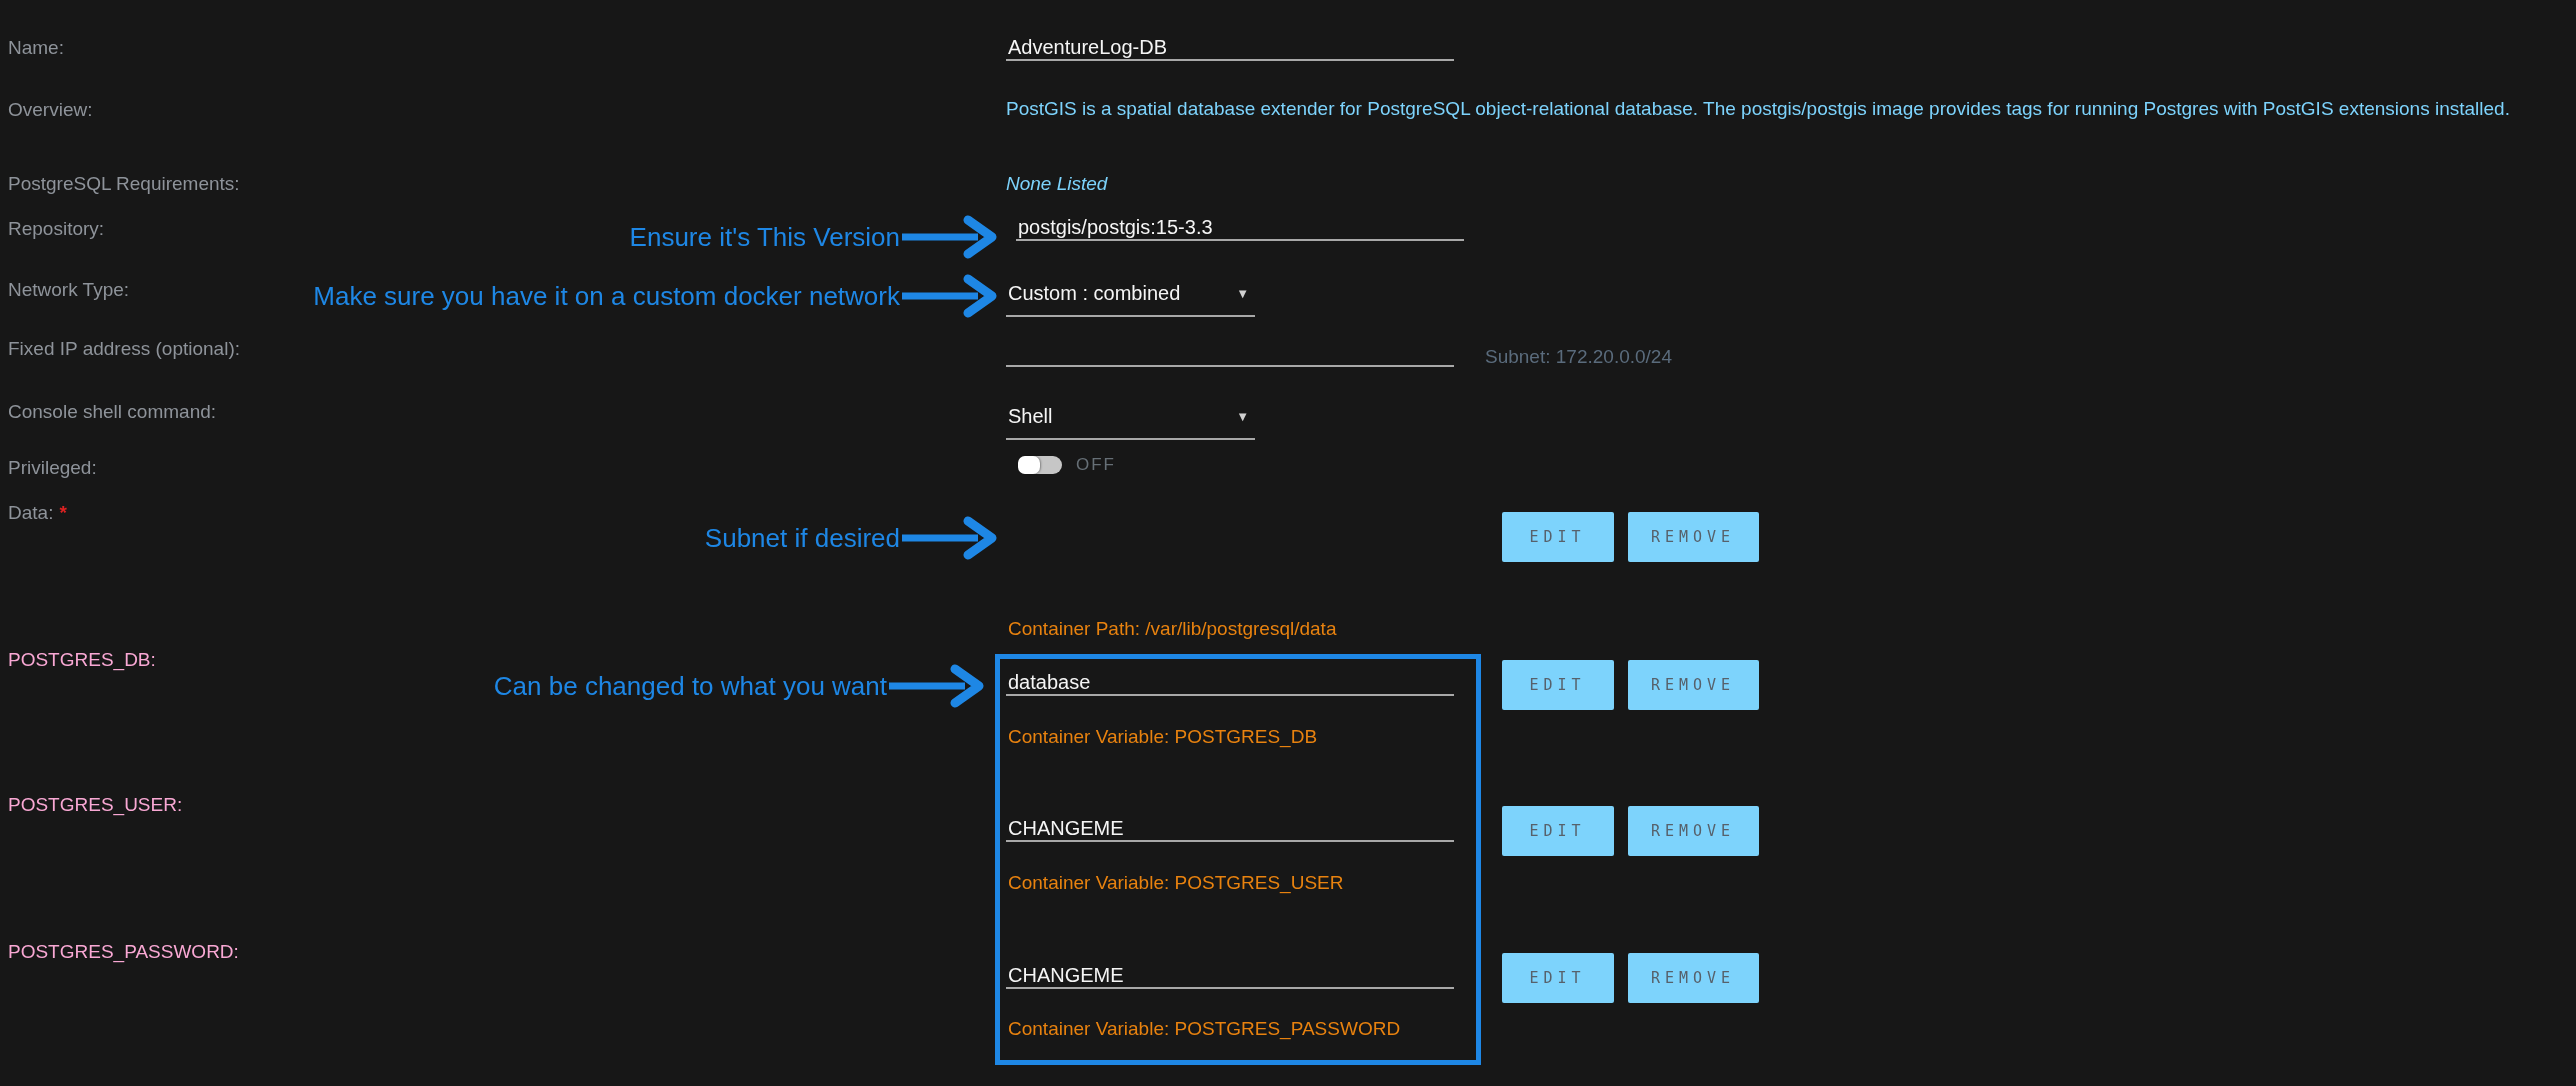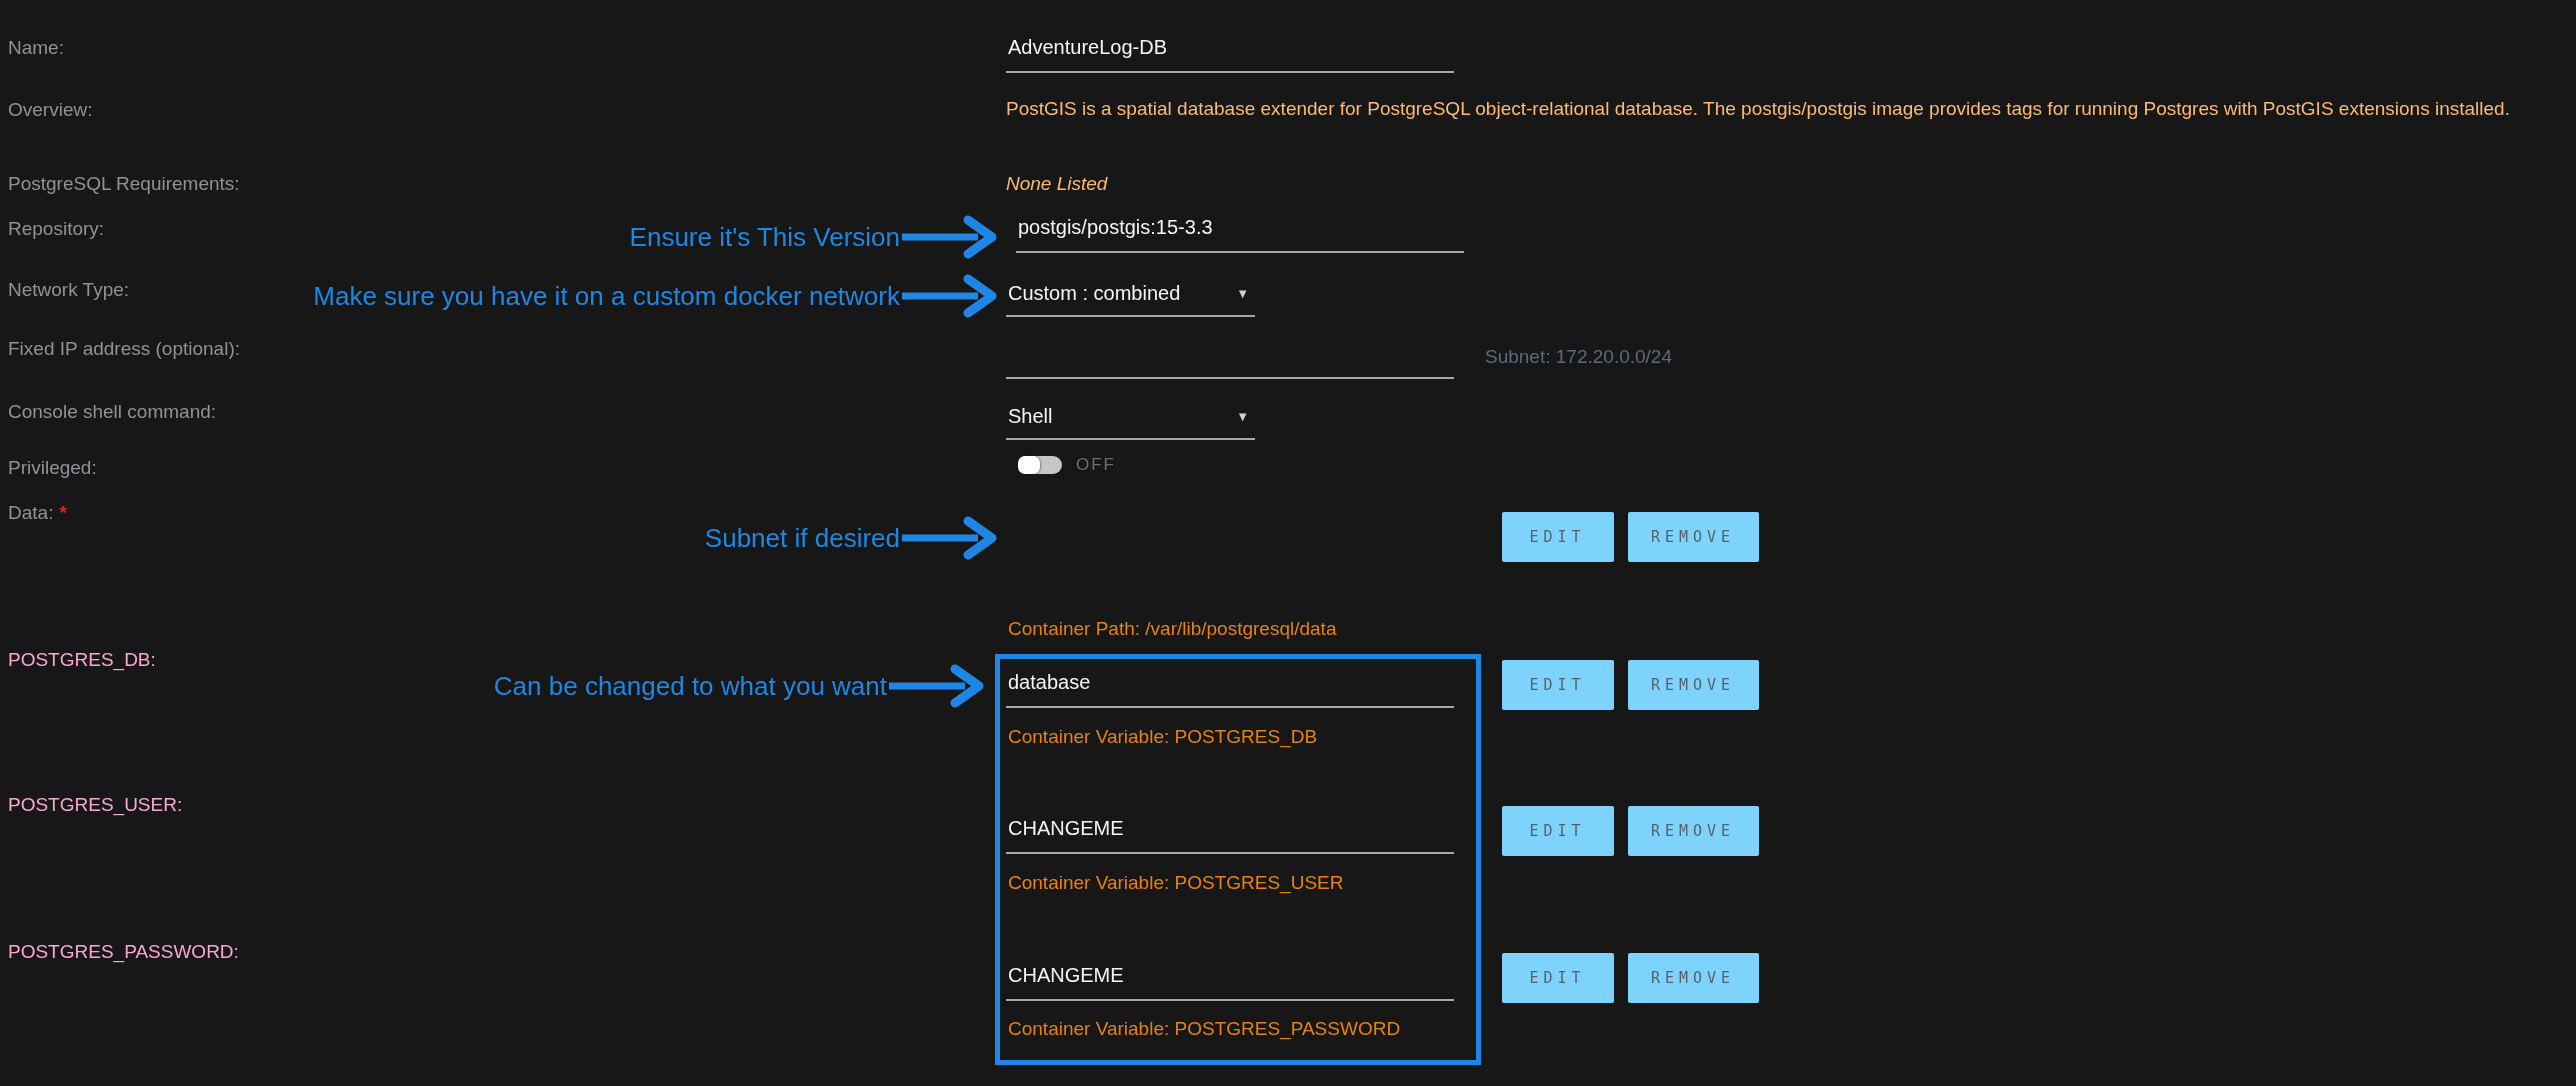--- a/index.html
+++ b/index.html
@@ -6,31 +6,31 @@
   .screen{
     position:relative;width:2576px;height:1086px;background:#171717;
     font-family:"Liberation Sans",sans-serif;overflow:hidden;
   }
   .label{position:absolute;left:8px;font-size:19px;line-height:22px;color:#8e939a;white-space:nowrap;}
   .env-label{color:#f9a8d4;}
   .req-star{color:#dd2222;font-weight:bold;margin-left:6px;}
   .value-input{
     position:absolute;left:1006px;width:448px;box-sizing:border-box;
     background:transparent;border:none;border-bottom:2px solid #a8a8a8;
-    color:#f5f5f5;font-size:20px;line-height:23px;padding:0 0 12px 2px;
+    color:#f5f5f5;font-size:20px;line-height:23px;padding:0 0 0 2px;
     font-family:"Liberation Sans",sans-serif;outline:none;
   }
   .select{
     position:absolute;left:1006px;width:249px;box-sizing:border-box;
     border-bottom:2px solid #a8a8a8;padding:0 6px 10px 2px;
     display:flex;justify-content:space-between;align-items:center;
     color:#f5f5f5;font-size:20px;line-height:23px;cursor:pointer;
   }
   .select-arrow{font-size:13px;color:#d0d0d0;}
-  .desc{position:absolute;left:1006px;color:#fdba74;font-size:19px;line-height:22px;white-space:nowrap;text-align:right;}
+  .desc{position:absolute;left:1006px;color:#7dd3fc;font-size:19px;line-height:22px;white-space:nowrap;text-align:right;}
   .italic{font-style:italic;}
   .orange{position:absolute;left:1008px;color:#e8820f;font-size:19px;line-height:22px;white-space:nowrap;}
   .subnet{position:absolute;left:1485px;color:#5a6b7c;font-size:19px;line-height:22px;}
   .btn{
     position:absolute;height:50px;box-sizing:border-box;background:#7dd3fc;border:none;border-radius:2px;
     color:#57616b;font-family:"DejaVu Sans Mono",monospace;font-size:15px;letter-spacing:5px;
     display:flex;align-items:center;justify-content:center;cursor:pointer;padding-left:5px;
   }
   .btn-edit{left:1502px;width:112px;}
   .btn-remove{left:1628px;width:131px;}

